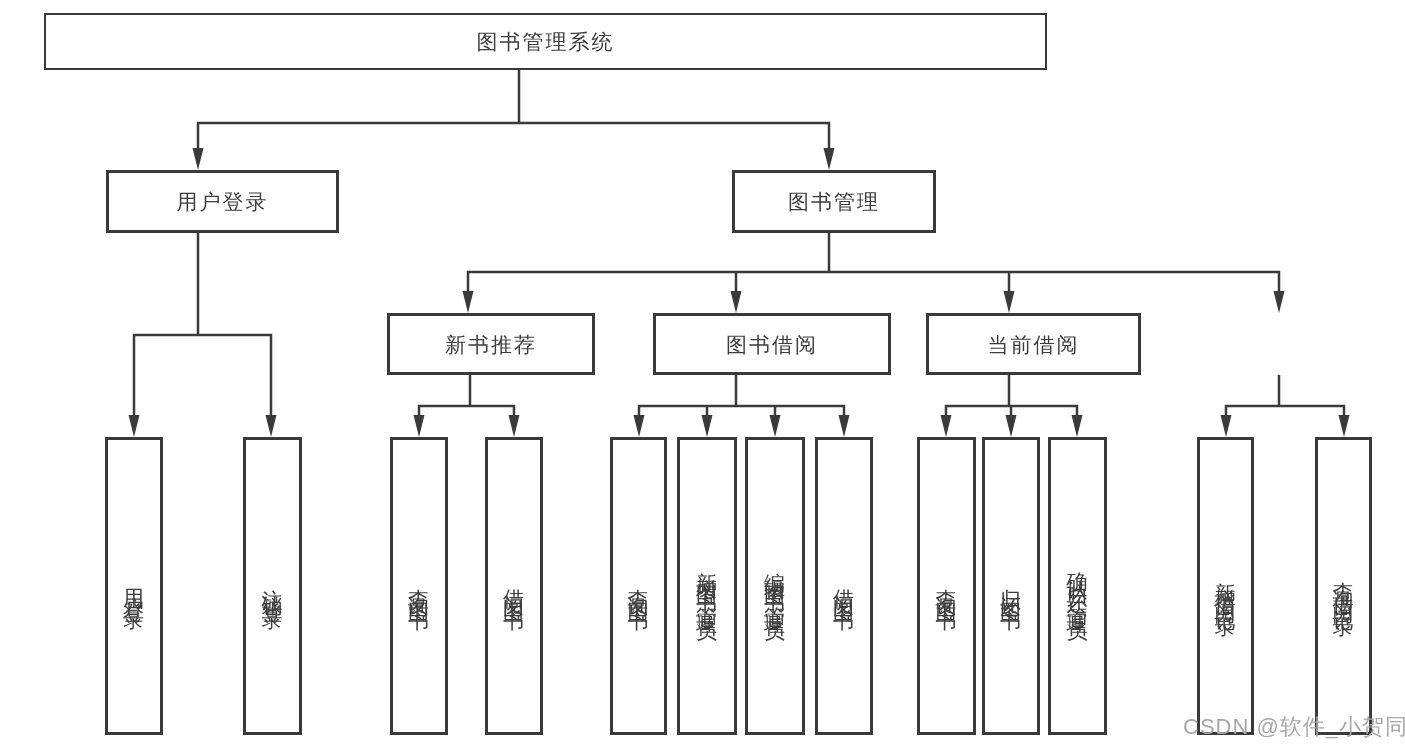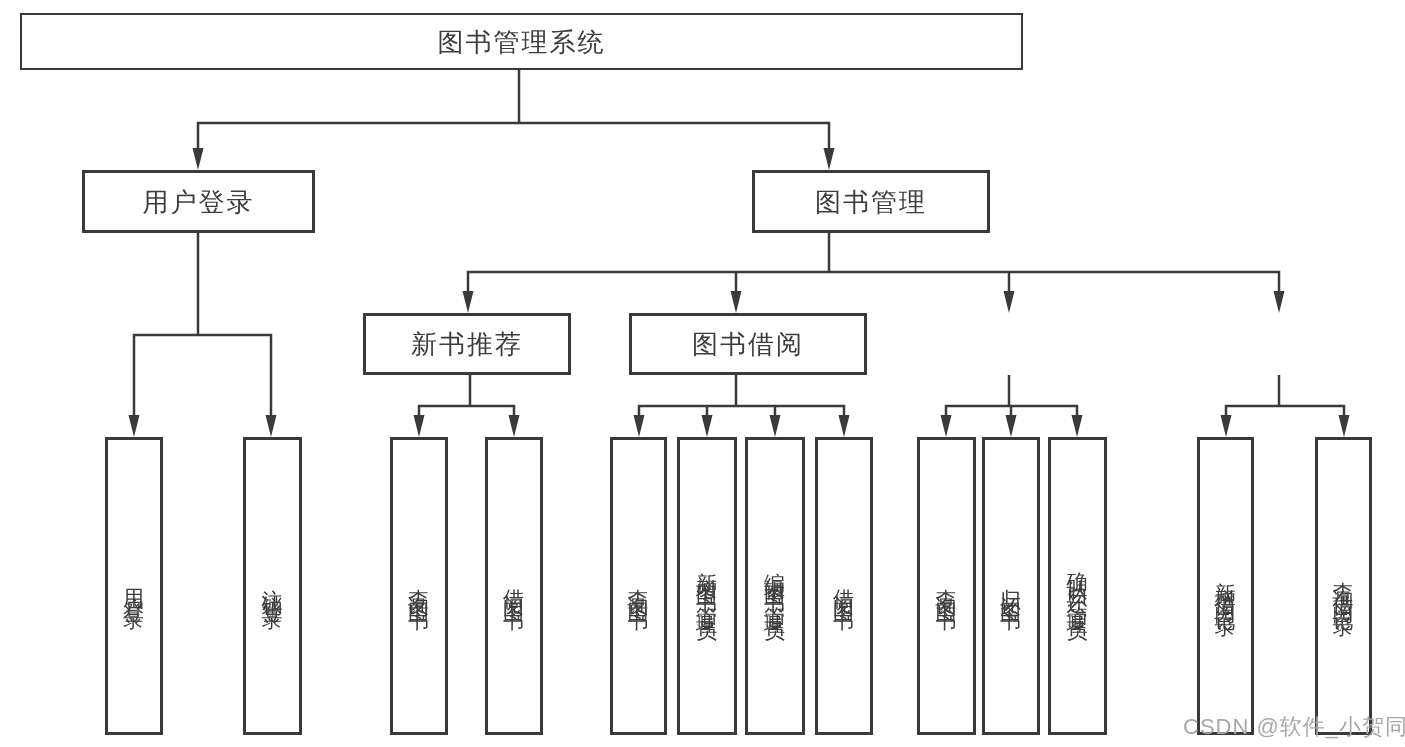--- a/index.html
+++ b/index.html
@@ -26,24 +26,25 @@
     box-sizing: border-box;
     background: #ffffff;
     border: 3px solid var(--line, #3a3a3a);
     color: var(--text, #3d3d3d);
     display: flex;
     align-items: center;
     justify-content: center;
     text-align: center;
   }
   .hbox {
-    font-size: 26px;
+    font-size: 21px;
     letter-spacing: 2px;
     line-height: 1;
     white-space: nowrap;
+    margin-left: 24px;
   }
   .root {
     border-width: 2.5px;
   }
   .vbox {
     writing-mode: vertical-rl;
     text-orientation: mixed;
     font-size: 21px;
     letter-spacing: 7px;
     line-height: 1;
@@ -114,24 +115,25 @@
       <use href="#arrowhead" x="1011" y="437"></use>
       <use href="#arrowhead" x="1077" y="437"></use>
       <use href="#arrowhead" x="1226" y="437"></use>
       <use href="#arrowhead" x="1344" y="437"></use>
     </g>
   </svg>
 
   <div class="node hbox root" style="left:20px;top:13px;width:1003px;height:57px">图书管理系统</div>
 
   <div class="node hbox" style="left:82px;top:170px;width:233px;height:63px">用户登录</div>
-  <div class="node hbox" style="left:752px;top:170px;width:238px;height:63px">图书管理</div>
+  <div class="node hbox" style="left:708px;top:170px;width:204px;height:63px">图书管理</div>
 
   <div class="node hbox" style="left:363px;top:313px;width:208px;height:62px">新书推荐</div>
   <div class="node hbox" style="left:629px;top:313px;width:238px;height:62px">图书借阅</div>
+  <div class="node hbox" style="left:902px;top:313px;width:215px;height:62px">当前借阅</div>
 
   <div class="node vbox" style="left:105px;top:437px;width:58px;height:298px">用户登录</div>
   <div class="node vbox" style="left:243px;top:437px;width:59px;height:298px">注销登录</div>
 
   <div class="node vbox" style="left:390px;top:437px;width:58px;height:298px">查询图书</div>
   <div class="node vbox" style="left:485px;top:437px;width:58px;height:298px">借阅图书</div>
 
   <div class="node vbox" style="left:610px;top:437px;width:57px;height:298px">查询图书</div>
   <div class="node vbox" style="left:677px;top:437px;width:60px;height:298px">新增图书（管理员）</div>
   <div class="node vbox" style="left:745px;top:437px;width:60px;height:298px">编辑图书（管理员）</div>

